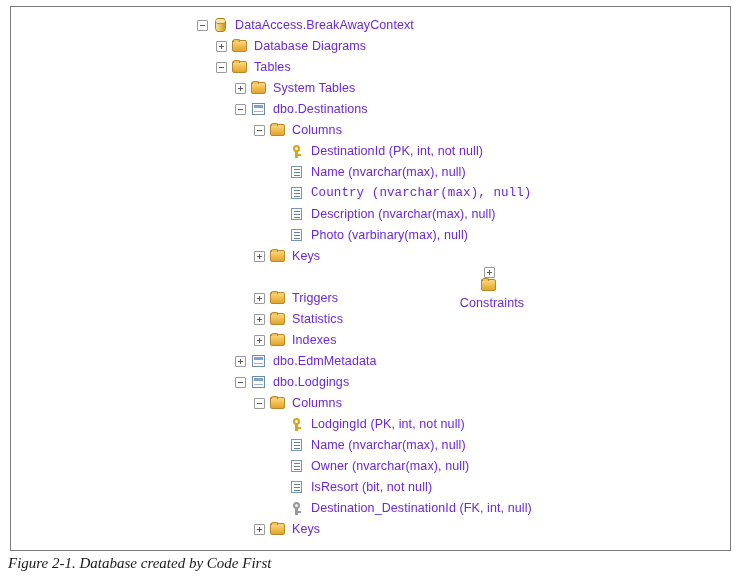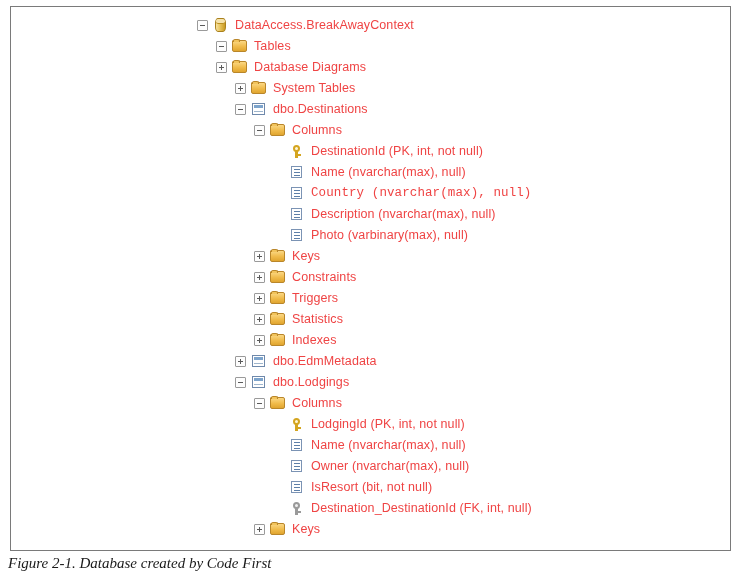--- a/index.html
+++ b/index.html
@@ -158,21 +158,21 @@
     left:3px;top:3px;width:3px;height:2px;
     background:#d4a520;
   }
   .ic-key.fk .kring{border-color:#9a9a9a;background:#f0f0f0;}
   .ic-key.fk .kstem{background:#9a9a9a;}
   .ic-key.fk .kstem::after{background:#9a9a9a;}
 
   .label{
     flex:0 0 auto;
     font-size:12.5px;
-    color:#ef4444;
+    color:#6d28d9;
     letter-spacing:0.1px;
   }
   #caption{
     position:absolute;
     left:8px;
     top:555px;
     font-family:"Liberation Serif", serif;
     font-style:italic;
     font-size:15px;
     color:#1a1a1a;
@@ -185,32 +185,32 @@
 <div id="figure-frame">
   <div id="tree">
       <div class="row" style="padding-left: 186px;">
         <span class="toggle minus"></span>
         <span class="icon">
           <span class="ic-database" style="position: absolute;"></span>
         </span>
         <span class="label">DataAccess.BreakAwayContext</span>
       </div>
       <div class="row" style="padding-left: 205px;">
+        <span class="toggle plus"></span>
+        <span class="icon">
+          <span class="ic-folder" style="position: absolute;"></span>
+        </span>
+        <span class="label">Database Diagrams</span>
+      </div>
+      <div class="row" style="padding-left: 205px;">
         <span class="toggle minus"></span>
         <span class="icon">
           <span class="ic-folder" style="position: absolute;"></span>
         </span>
         <span class="label">Tables</span>
-      </div>
-      <div class="row" style="padding-left: 205px;">
-        <span class="toggle plus"></span>
-        <span class="icon">
-          <span class="ic-folder" style="position: absolute;"></span>
-        </span>
-        <span class="label">Database Diagrams</span>
       </div>
       <div class="row" style="padding-left: 224px;">
         <span class="toggle plus"></span>
         <span class="icon">
           <span class="ic-folder" style="position: absolute;"></span>
         </span>
         <span class="label">System Tables</span>
       </div>
       <div class="row" style="padding-left: 224px;">
         <span class="toggle minus"></span>
@@ -264,21 +264,21 @@
         </span>
         <span class="label">Photo (varbinary(max), null)</span>
       </div>
       <div class="row" style="padding-left: 243px;">
         <span class="toggle plus"></span>
         <span class="icon">
           <span class="ic-folder" style="position: absolute;"></span>
         </span>
         <span class="label">Keys</span>
       </div>
-      <div class="row" style="padding-left: 243px;">
+      <div class="row" style="padding-left: 243px; flex-direction: column;">
         <span class="toggle plus"></span>
         <span class="icon">
           <span class="ic-folder" style="position: absolute;"></span>
         </span>
         <span class="label">Constraints</span>
       </div>
       <div class="row" style="padding-left: 243px;">
         <span class="toggle plus"></span>
         <span class="icon">
           <span class="ic-folder" style="position: absolute;"></span>

